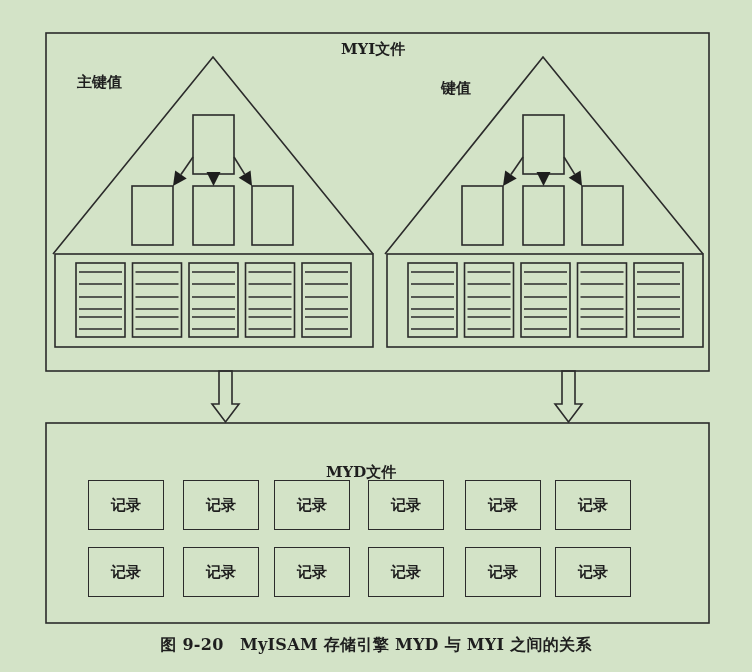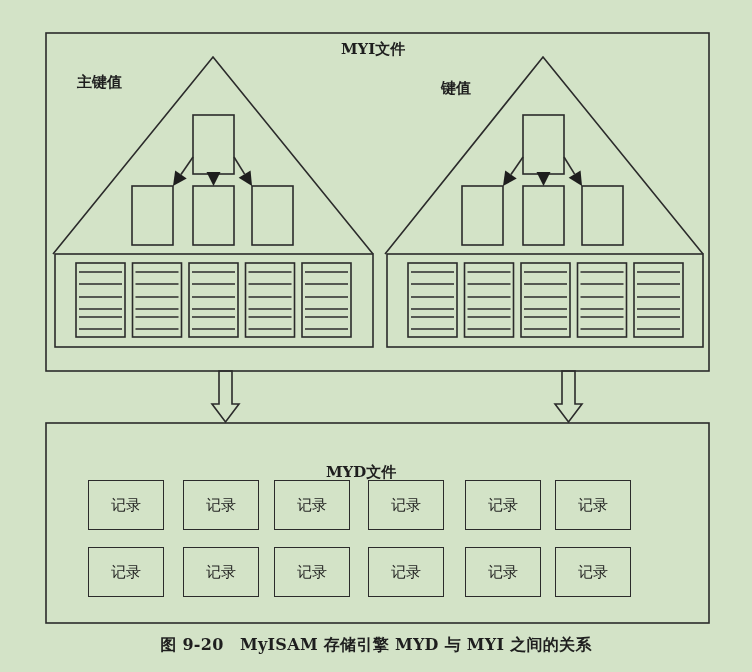--- a/index.html
+++ b/index.html
@@ -21,21 +21,21 @@
       font-weight: bold;
       white-space: nowrap;
       line-height: 1;
     }
     .record {
       position: absolute;
       width: 76px; height: 50px;
       border: 1.6px solid #2b2b2b;
       box-sizing: border-box;
       display: flex; align-items: center; justify-content: center;
-      font-size: 15px; font-weight: normal;
+      font-size: 15px; font-weight: bold;
       font-family: "DejaVu Sans", "Liberation Sans", sans-serif;
     }
     .caption {
       position: absolute;
       left: 0; width: 752px; top: 635px;
       text-align: center;
       font-size: 16px;
       font-weight: bold;
       letter-spacing: 0.3px;
     }

